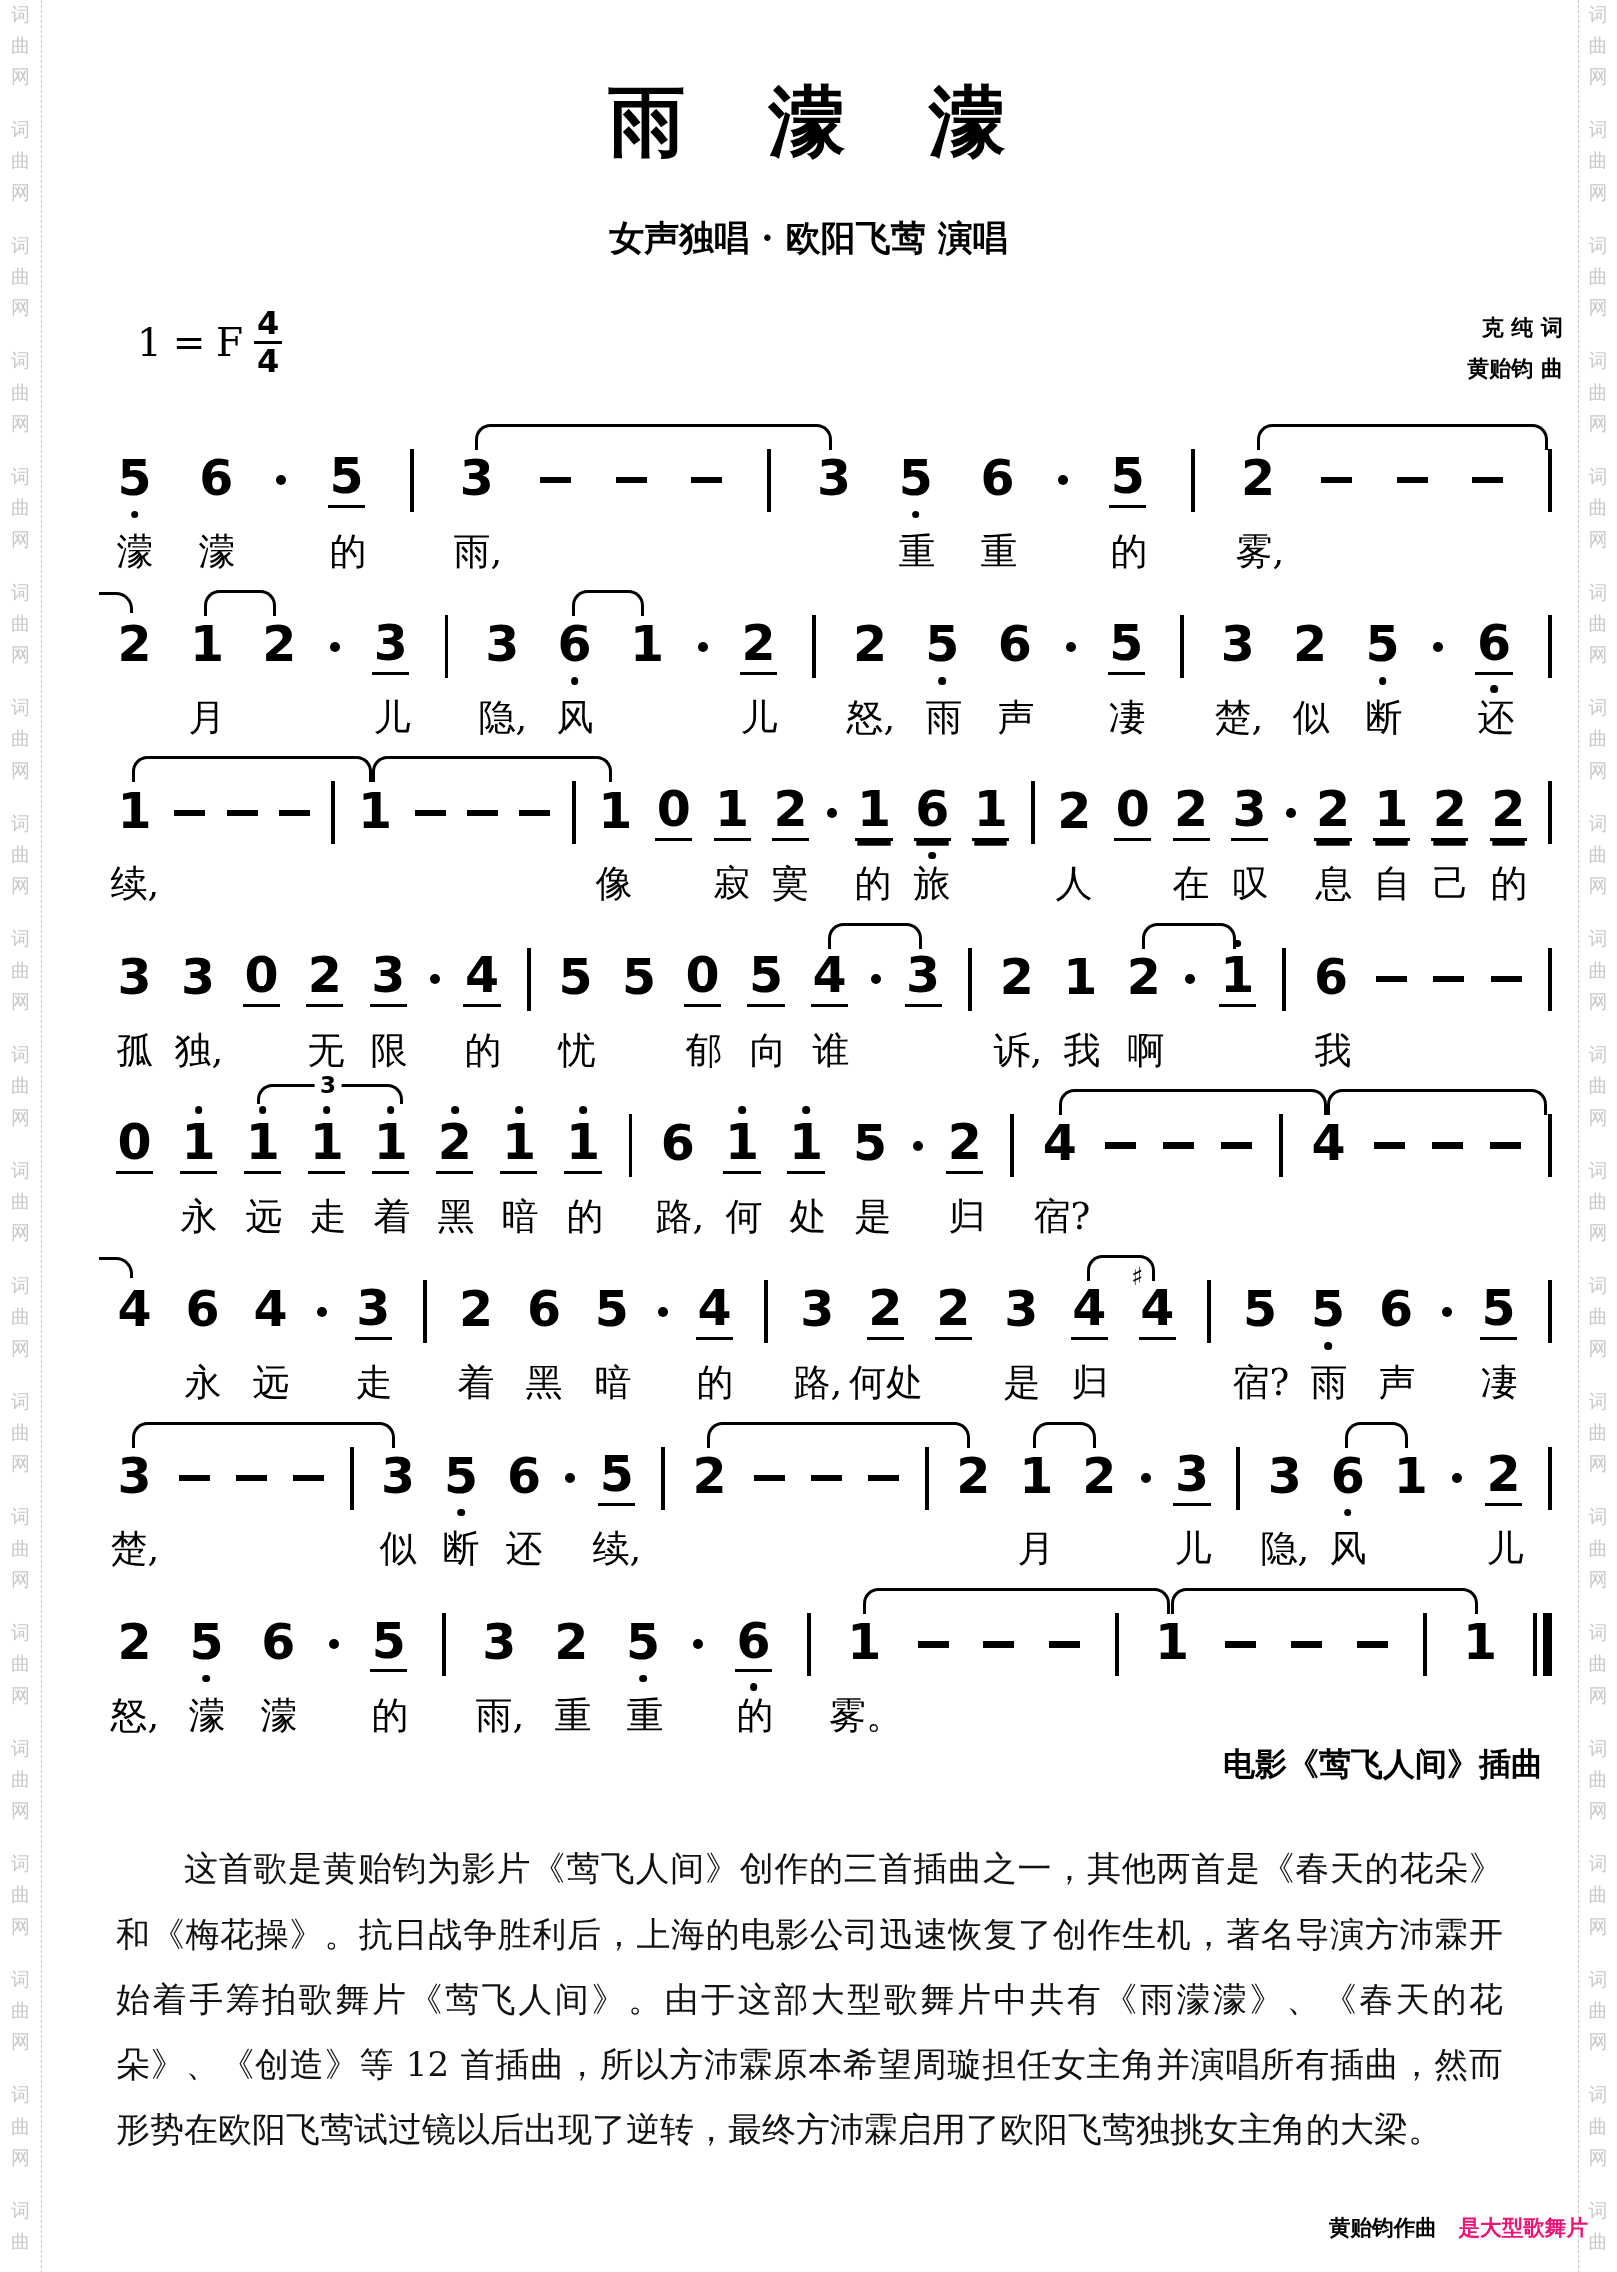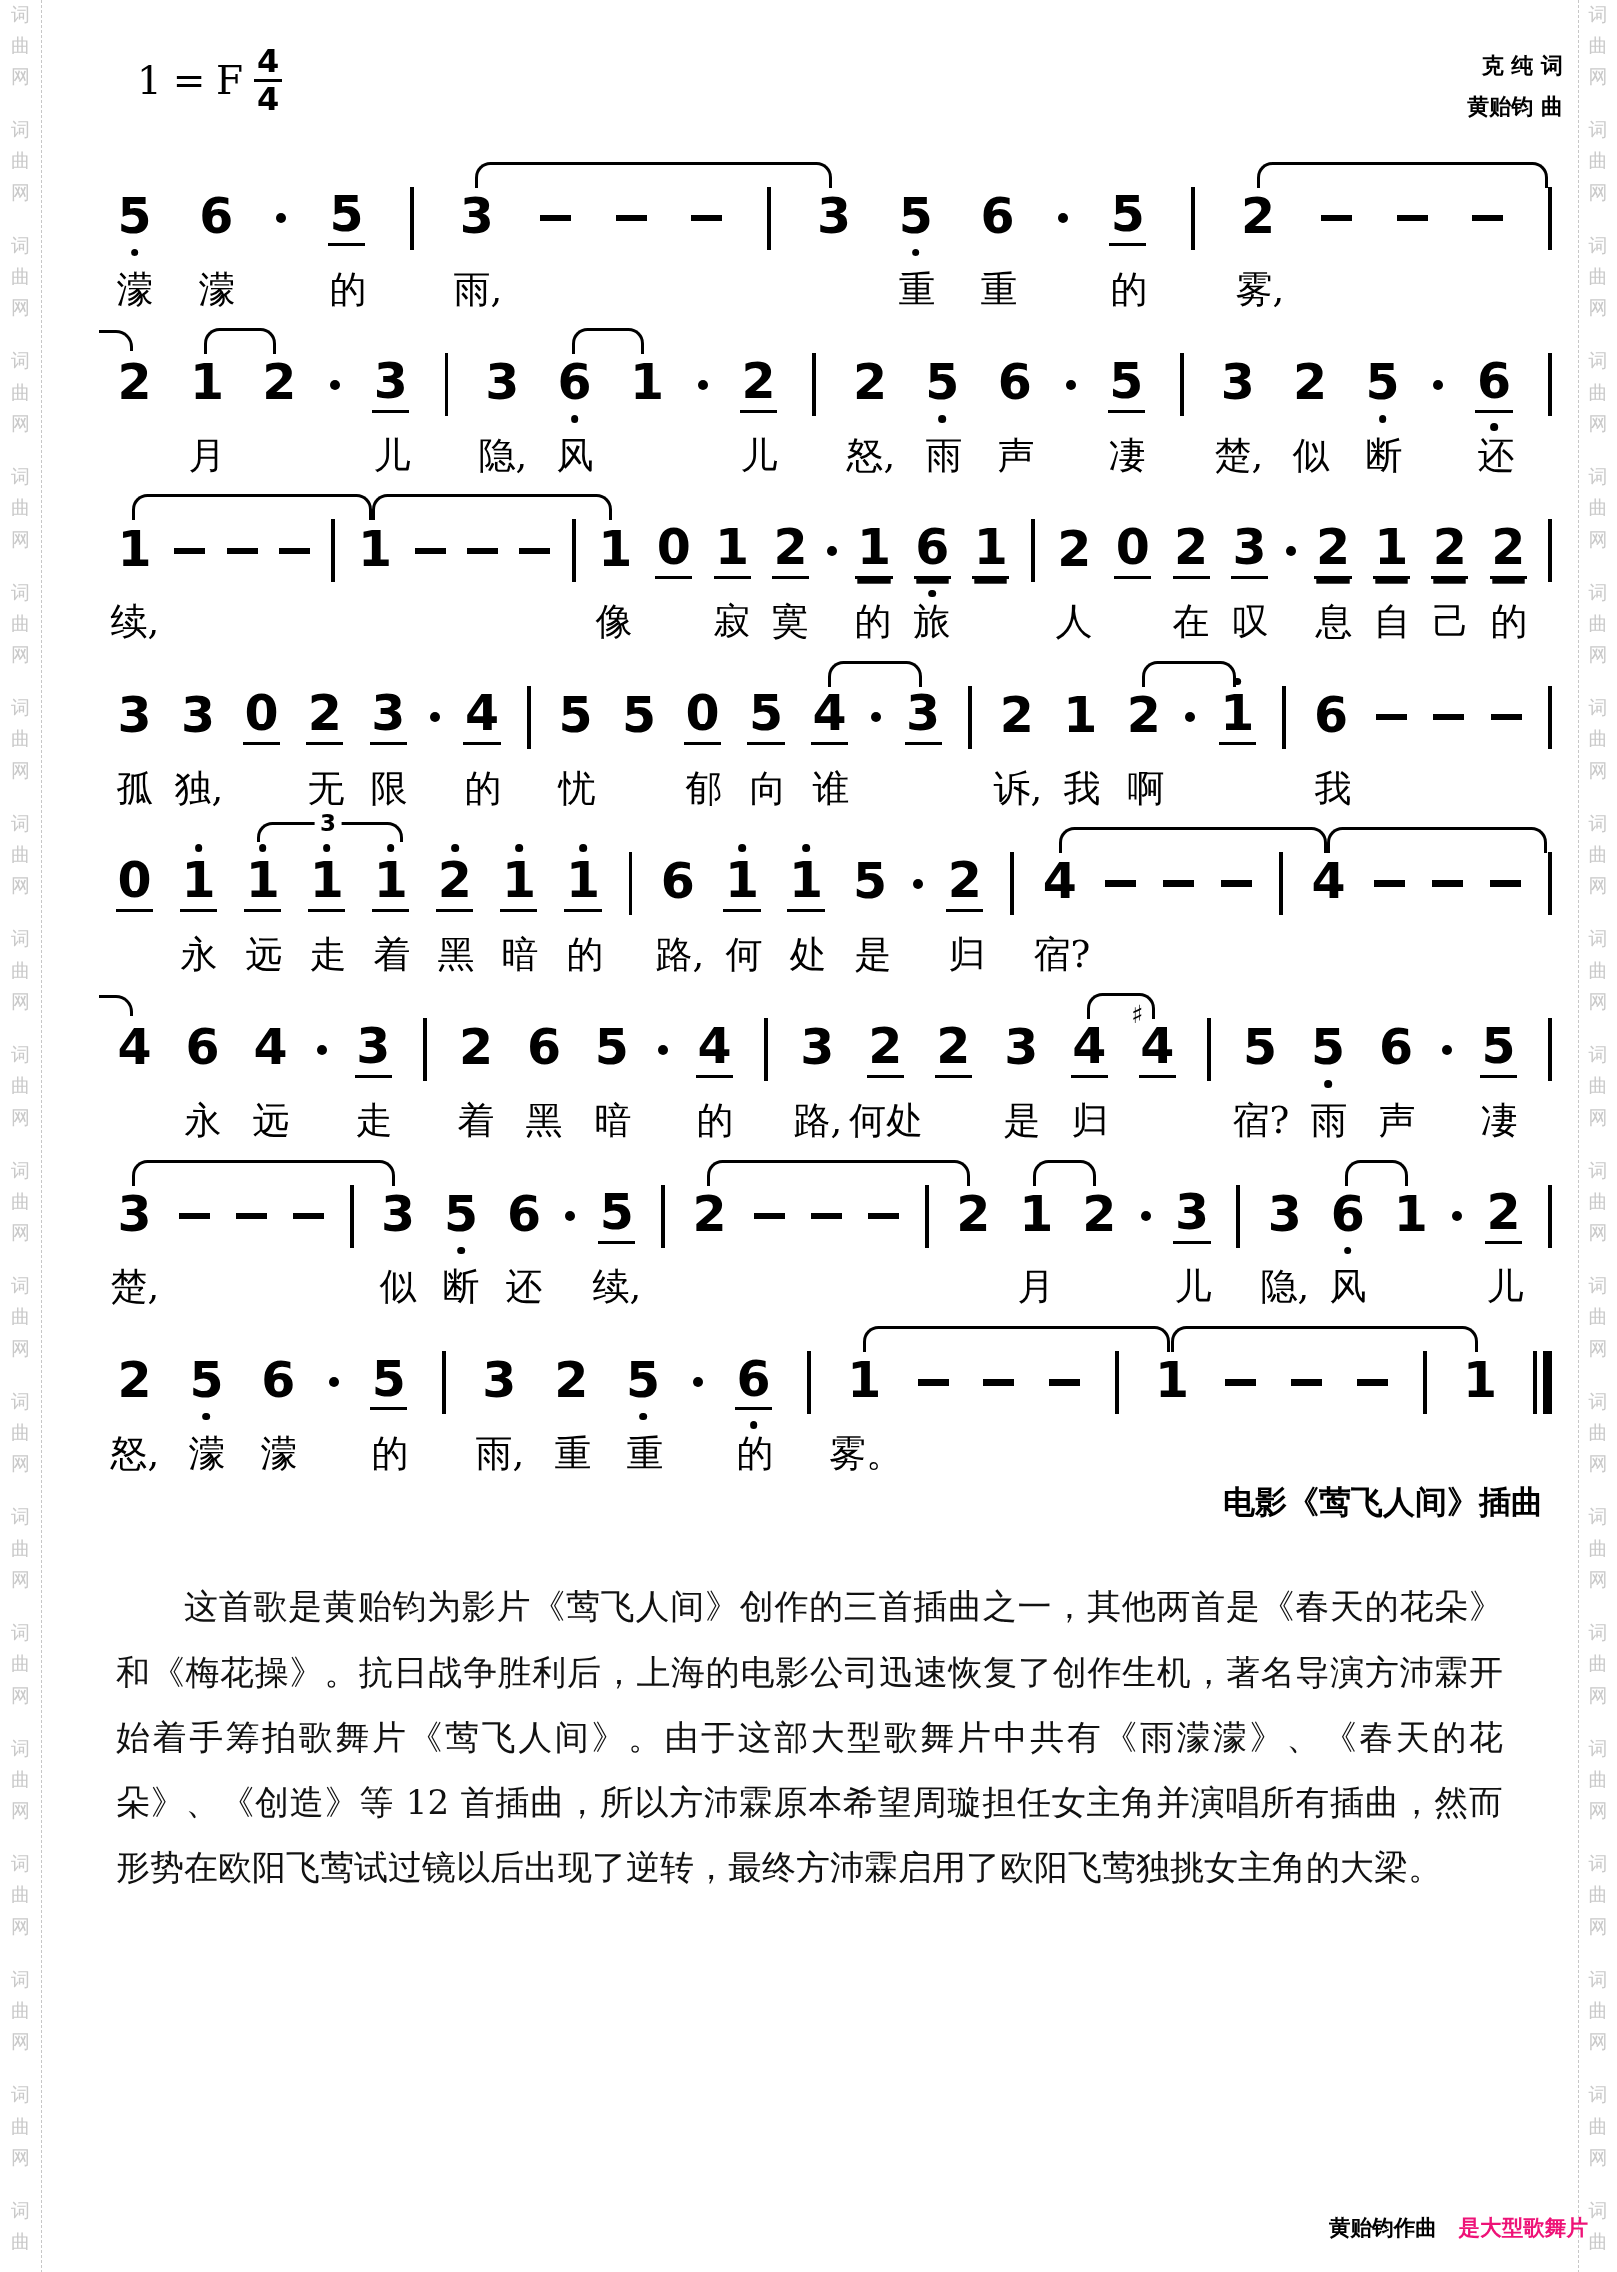--- a/index.html
+++ b/index.html
@@ -267,20 +267,22 @@
         <span>曲</span>
         <span>网</span>
       </div>
       <div class="wm-group">
         <span>词</span>
         <span>曲</span>
       </div>
     </div>
   <div class="wm-dash right"></div>
 
+  <div class="title">雨　濛　濛</div>
+  <div class="subtitle">女声独唱 · 欧阳飞莺 演唱</div>
 
   <div class="meta">
     <div class="keysig">
       <span>1</span>
         <span>=</span>
         <span>F</span>
       <span class="frac">
         <span class="up">4</span>
         <span class="dn">4</span>
       </span>

